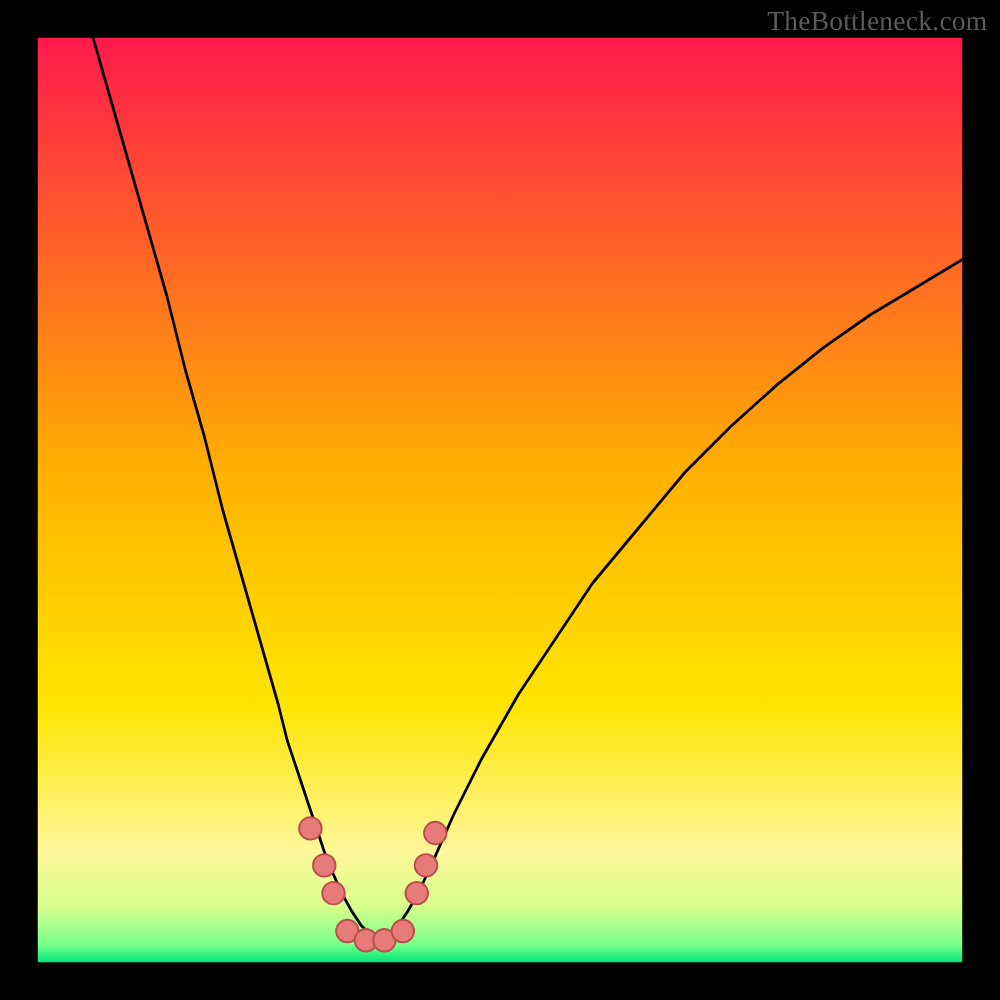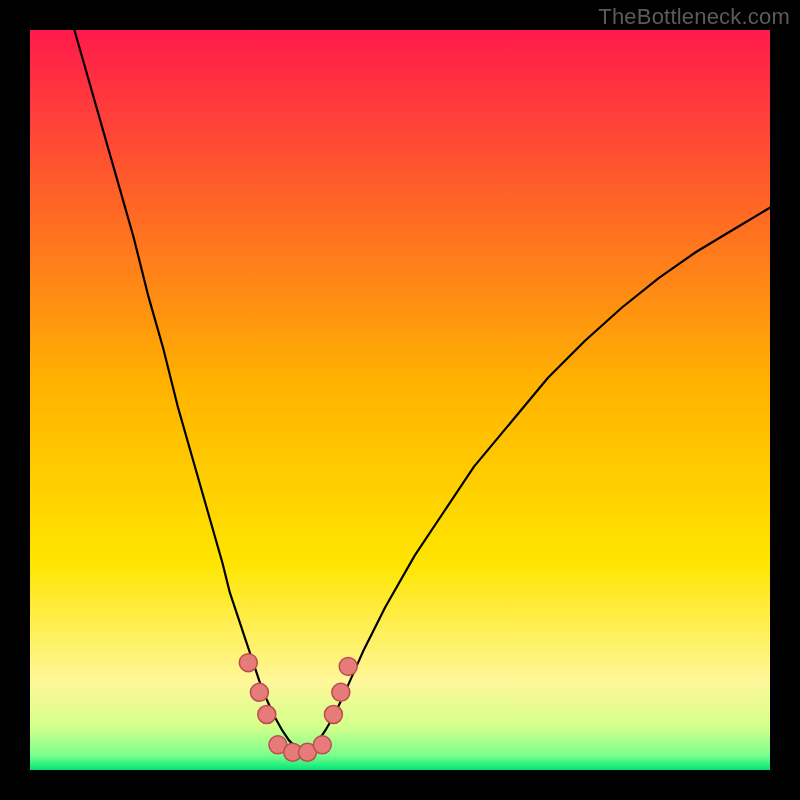--- a/index.html
+++ b/index.html
@@ -20,20 +20,21 @@
   .watermark {
     position: absolute;
     top: 4px;
     right: 10px;
     color: #5b5b5b;
     font-size: 22px;
     font-weight: 500;
     letter-spacing: 0.2px;
     z-index: 5;
     user-select: none;
+    font-family: Liberation Serif, serif;
   }
   .plot-wrap {
     position: absolute;
     left: 30px;
     top: 30px;
     width: 740px;
     height: 740px;
   }
   svg { display: block; }
 </style>

